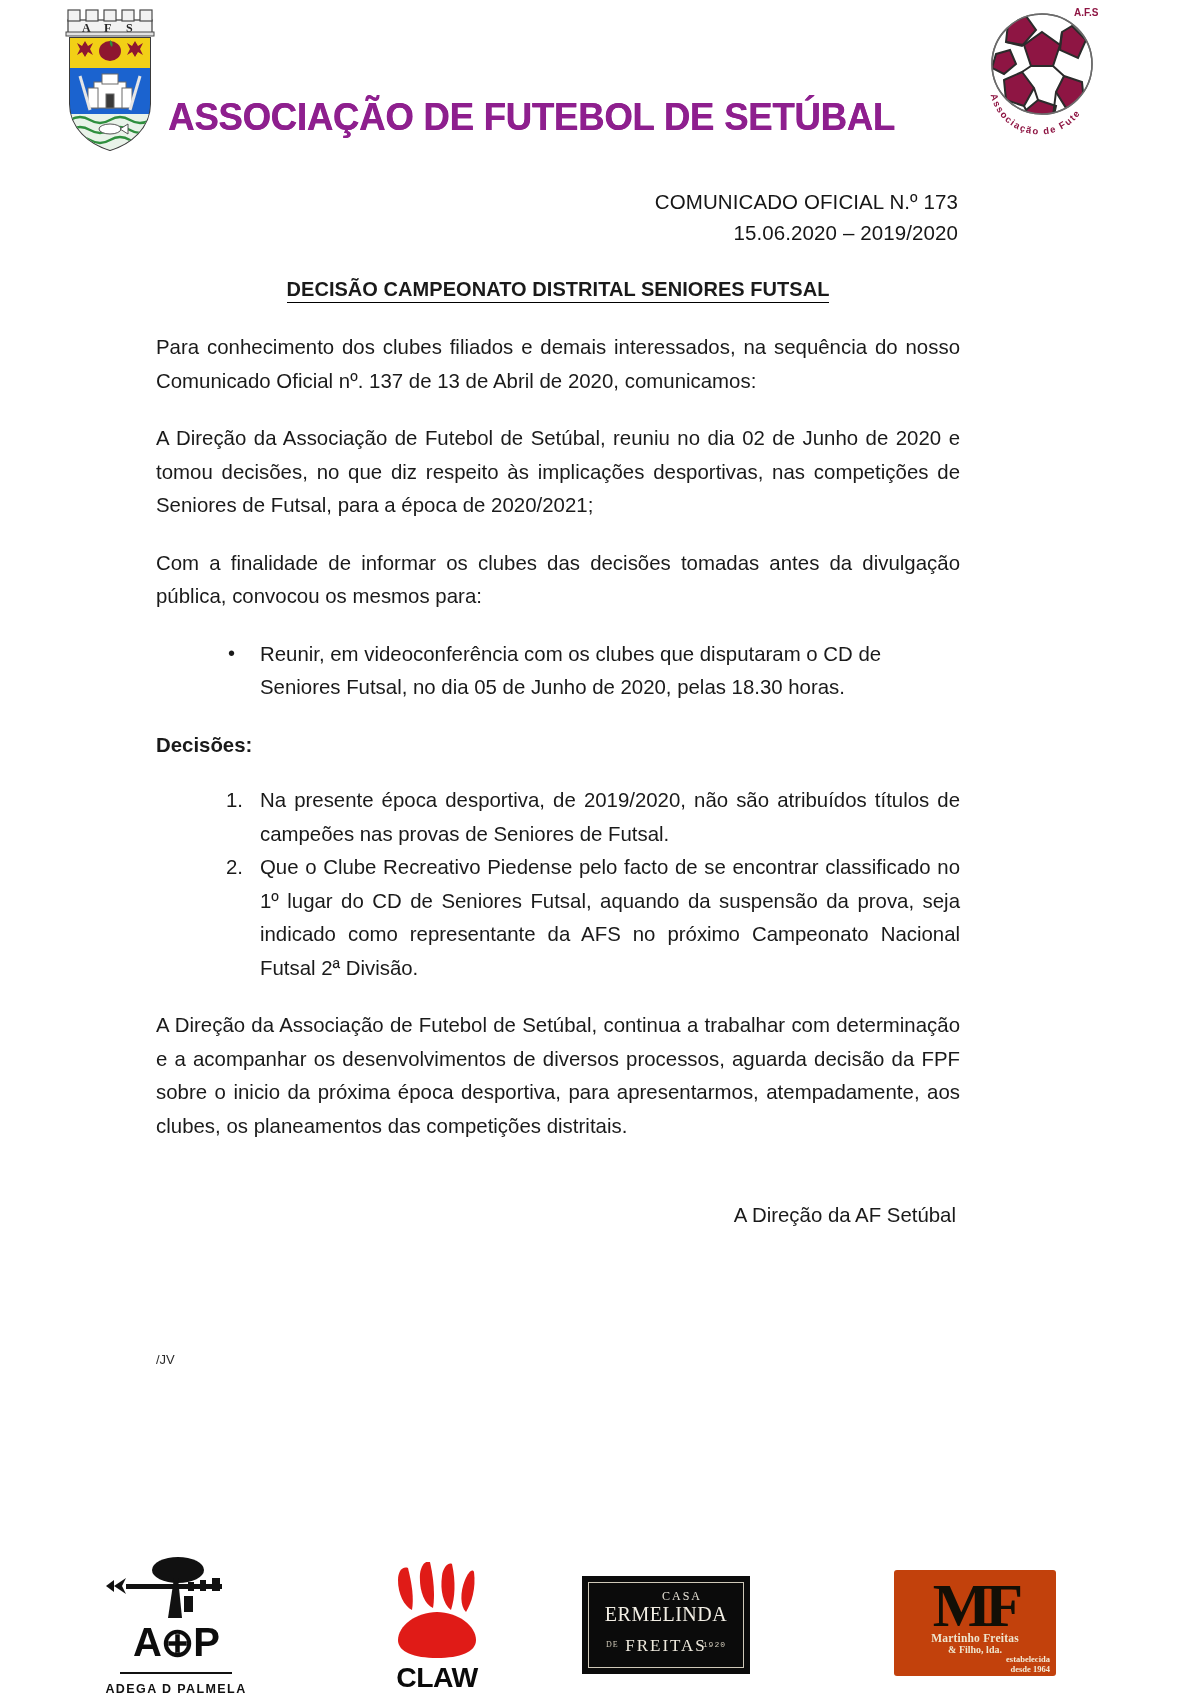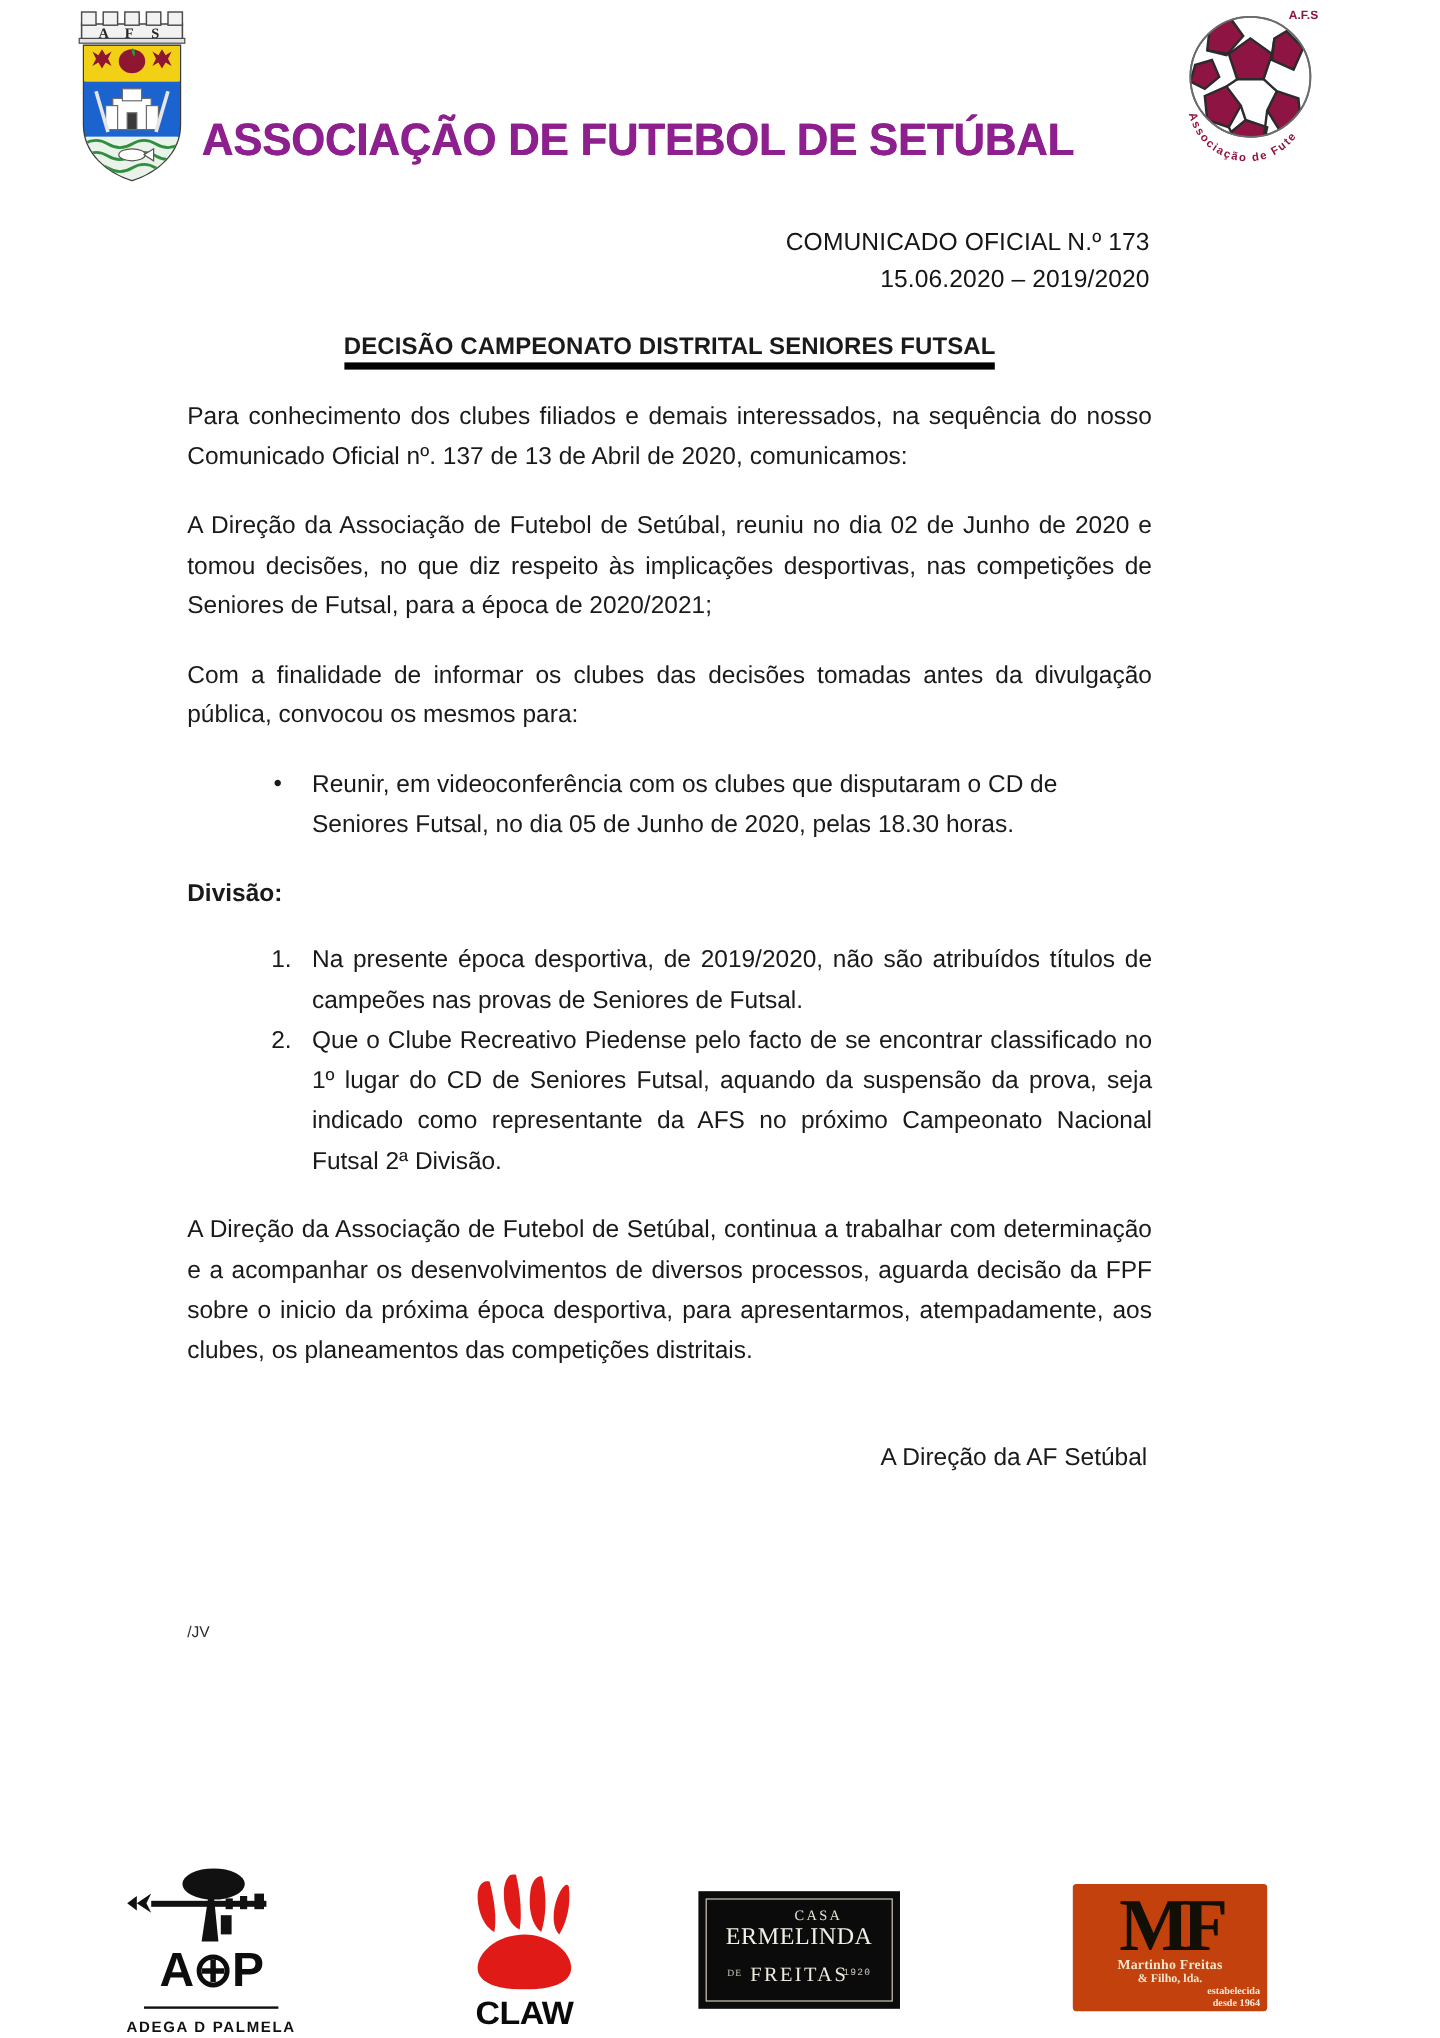--- a/index.html
+++ b/index.html
@@ -69,21 +69,21 @@
     width: 804px;
   }
   .doc-title {
     text-align: center;
     font-size: 20px;
     font-weight: bold;
     letter-spacing: 0.05px;
     margin: 0 0 30px 0;
   }
   .doc-title span {
-    border-bottom: 6px solid #000000;
+    border-bottom: 1px solid #000000;
     padding-bottom: 2px;
   }
   p.para {
     margin: 0 0 24px 0;
     font-size: 20.4px;
     line-height: 33.5px;
     text-align: justify;
     text-justify: inter-word;
     letter-spacing: 0.02px;
   }
@@ -441,21 +441,21 @@
     <p class="para">Para conhecimento dos clubes filiados e demais interessados, na sequência do nosso Comunicado Oficial nº. 137 de 13 de Abril de 2020, comunicamos:</p>
 
     <p class="para">A Direção da Associação de Futebol de Setúbal, reuniu no dia 02 de Junho de 2020  e tomou decisões, no que diz respeito às implicações desportivas, nas competições de Seniores de Futsal, para a época de 2020/2021;</p>
 
     <p class="para">Com a finalidade de informar os clubes das decisões tomadas antes da divulgação pública, convocou os mesmos para:</p>
 
     <ul class="bullets">
       <li>Reunir, em videoconferência com os clubes que disputaram o CD de Seniores Futsal, no dia 05 de Junho de 2020, pelas 18.30 horas.</li>
     </ul>
 
-    <p class="decisoes-head">Divisão:</p>
+    <p class="decisoes-head">Decisões:</p>
 
 
     <ol class="numbered">
       <li>Na presente época desportiva, de 2019/2020, não são atribuídos títulos de campeões nas provas de Seniores de Futsal.</li>
       <li>Que o Clube Recreativo Piedense pelo facto de se encontrar classificado no 1º lugar do CD de Seniores Futsal, aquando da suspensão da prova, seja indicado como representante da AFS no próximo Campeonato Nacional Futsal 2ª Divisão.</li>
     </ol>
 
     <p class="para">A Direção da Associação de Futebol de Setúbal, continua a trabalhar com determinação e a acompanhar os desenvolvimentos de diversos processos, aguarda decisão da FPF sobre o inicio da próxima época desportiva, para apresentarmos, atempadamente, aos clubes, os planeamentos das competições distritais.</p>
 
     <div class="signature">A Direção da AF Setúbal</div>

